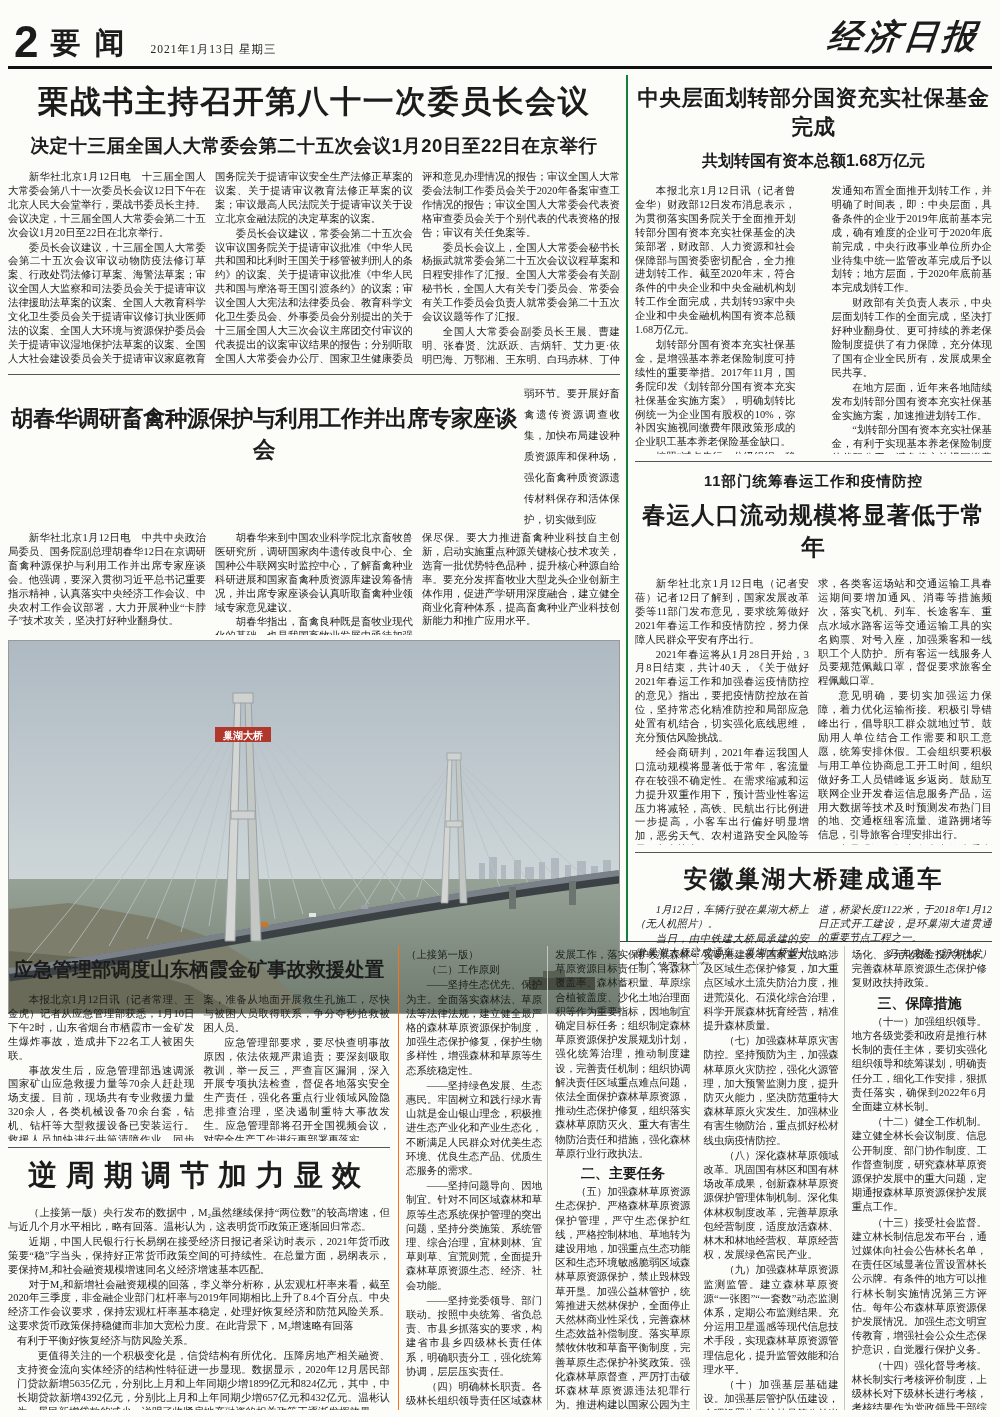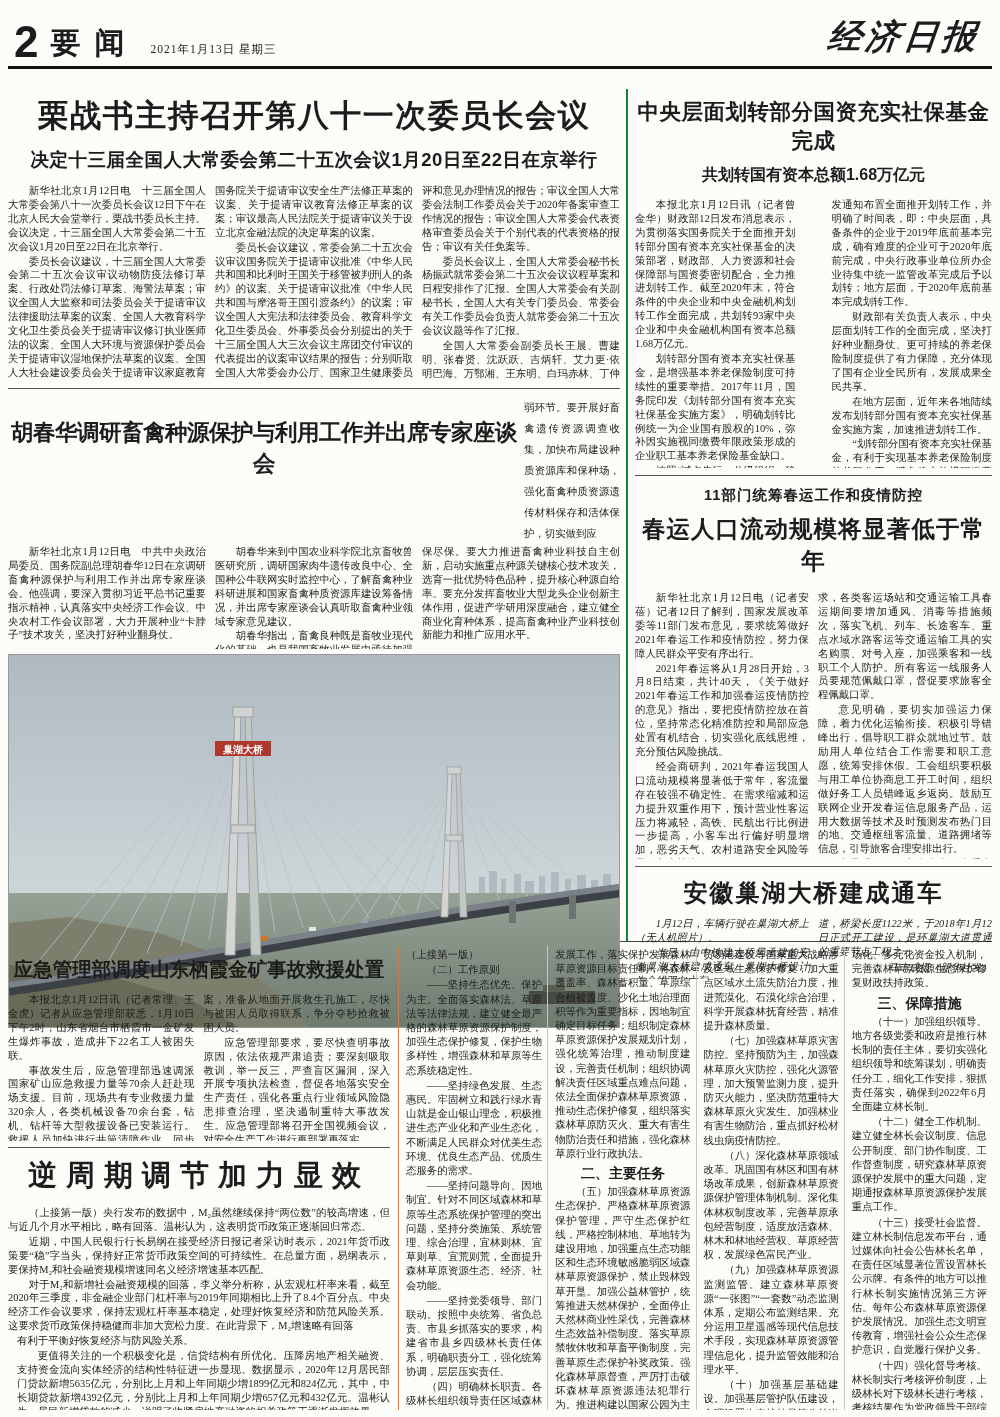--- a/index.html
+++ b/index.html
@@ -17,21 +17,21 @@
   .hrule{height:1px;background:#555;}
   p.blk-p,p.blk-pc{margin:0 0 1px 0;text-align:justify;}
   p.blk-p{text-indent:2em;}
   p.blk-pc{text-indent:0;}
   h4.blk-h{margin:5px 0;text-align:center;font-family:"Liberation Sans","DejaVu Sans",sans-serif;font-size:14px;font-weight:700;}
   p.blk-by{margin:2px 0 0 0;text-align:right;}
   .cols{display:flex;}
   .col{flex:1;min-width:0;}
   .col + .col{margin-left:9px;}
   
-  .main{display:flex;padding:20px 8px 0 8px;height:872px;box-sizing:border-box;}
+  .main{display:flex;padding:6px 8px 0 8px;height:872px;box-sizing:border-box;}
   .main-left{width:612px;flex:none;}
   .main-right{flex:1;border-left:2px solid #15803d;margin-left:6px;padding-left:7px;min-width:0;}
   
   .a1-h1{font-family:"Liberation Sans","DejaVu Sans",sans-serif;font-weight:900;font-size:31px;letter-spacing:1.5px;text-align:center;margin:6px 0 10px 0;}
   .a1-h2{font-family:"Liberation Sans","DejaVu Sans",sans-serif;font-weight:700;font-size:18.5px;text-align:center;margin:0 0 12px 0;letter-spacing:.5px;}
   .bodytxt{font-size:10.4px;line-height:13.9px;}
   .a1-cols{height:196px;overflow:hidden;}
   .sep1{margin:8px 0 6px 0;}
   
   .hch-top{display:flex;align-items:flex-start;}

